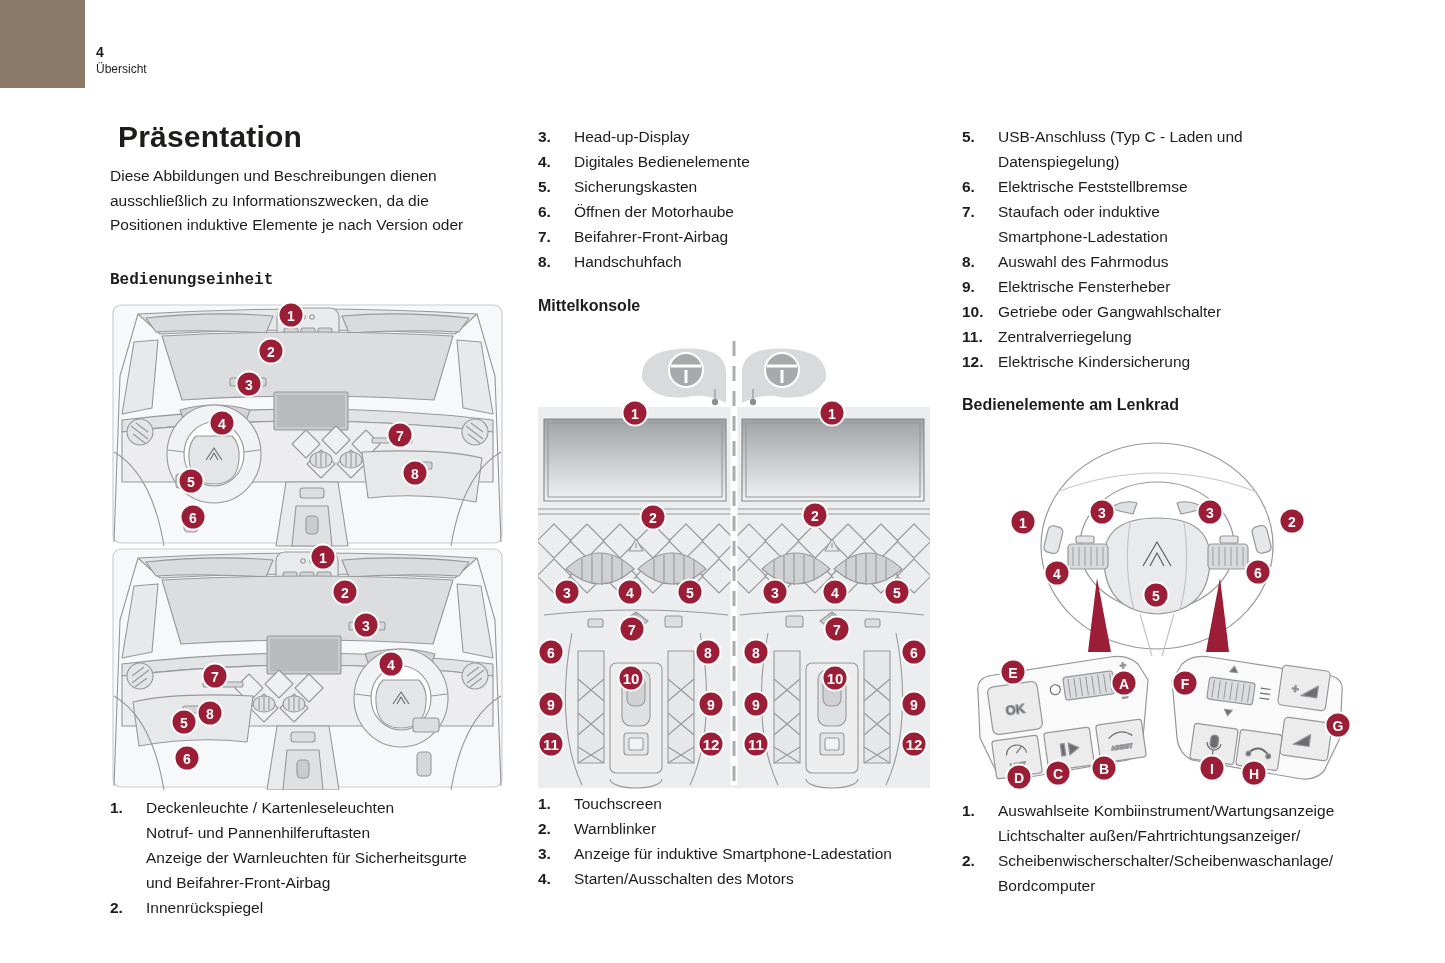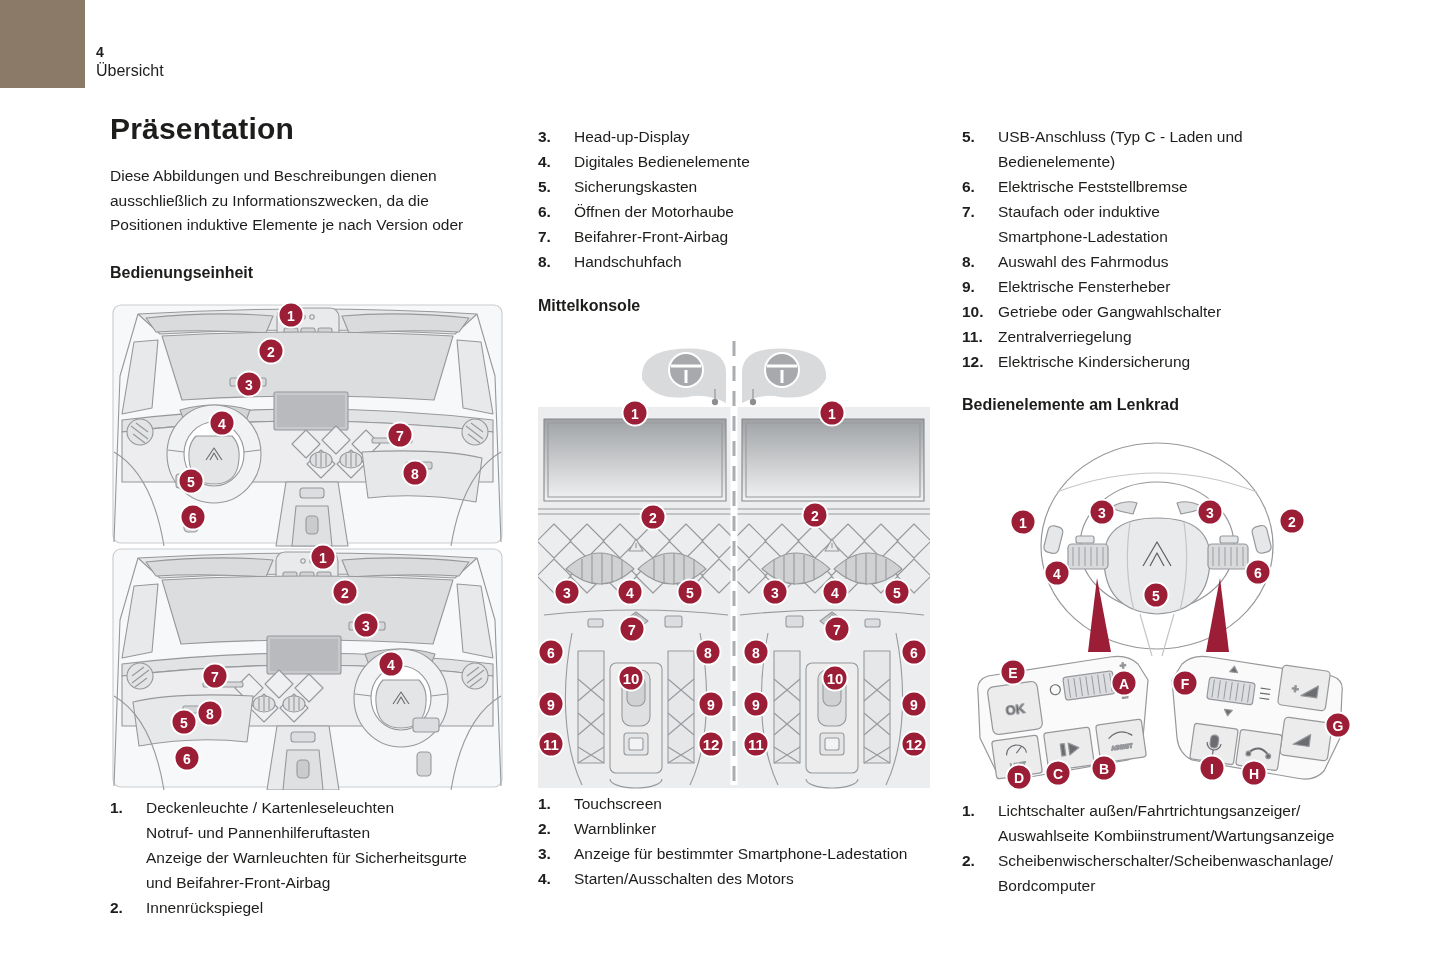--- a/index.html
+++ b/index.html
@@ -3,25 +3,25 @@
 <meta charset="utf-8">
 <style>
   html,body{margin:0;padding:0;}
   body{
     width:1445px;height:963px;position:relative;background:#ffffff;
     font-family:"Liberation Sans",sans-serif;color:#1d1d1b;overflow:hidden;
     -webkit-font-smoothing:antialiased;
   }
   .corner-block{position:absolute;left:0;top:0;width:85px;height:88px;background:#8c7a68;}
   .page-number{position:absolute;left:96px;top:44px;font-size:14px;font-weight:bold;}
-  .chapter{position:absolute;left:96px;top:62px;font-size:16px;}
+  .chapter{position:absolute;left:96px;top:62px;font-size:12px;}
   .page-title{position:absolute;left:110px;top:112px;font-size:30px;font-weight:600;letter-spacing:.2px;}
   .intro{position:absolute;left:110px;top:164px;width:420px;font-size:15.5px;line-height:24.5px;}
   .sec-heading{position:absolute;font-size:16px;font-weight:bold;}
-  .h-dash{left:110px;top:264px;}
+  .h-dash{left:110px;top:271px;font-family:Liberation Mono, monospace;}
   .h-console{left:538px;top:297px;}
   .h-wheel{left:962px;top:396px;}
   .num-list{position:absolute;font-size:15.5px;line-height:25px;}
   .list-dash-a{left:110px;top:795px;width:440px;}
   .list-dash-b{left:538px;top:124px;width:400px;}
   .list-console-a{left:538px;top:791px;width:420px;}
   .list-console-b{left:962px;top:124px;width:483px;}
   .list-wheel{left:962px;top:798px;width:483px;}
   .li-row{display:flex;align-items:flex-start;}
   .li-num{flex:none;width:36px;font-weight:bold;}
@@ -42,21 +42,21 @@
   .badge.small{font-size:15px;}
   svg text{font-family:"Liberation Sans",sans-serif;}
 </style>
 </head>
 <body>
 
 <div class="corner-block"></div>
 <div class="page-number">4</div>
 <div class="chapter">Übersicht</div>
 
-<h1 class="page-title" style="margin:0;text-align:center;">Präsentation</h1>
+<h1 class="page-title" style="margin:8px;text-align:center;">Präsentation</h1>
 <div class="intro">
     <span class="li-line">Diese Abbildungen und Beschreibungen dienen</span>
     <span class="li-line">ausschließlich zu Informationszwecken, da die</span>
     <span class="li-line">Positionen induktive Elemente je nach Version oder</span>
   </div>
 
 <h3 class="sec-heading h-dash" style="margin:0;">Bedienungseinheit</h3>
 <h3 class="sec-heading h-console" style="margin:0;">Mittelkonsole</h3>
 <h3 class="sec-heading h-wheel" style="margin:0;text-align:right;">Bedienelemente am Lenkrad</h3>
 
@@ -402,36 +402,36 @@
     </div>
     <div class="li-row">
       <span class="li-num">2.</span>
       <span class="li-text">
         <span class="li-line">Warnblinker</span>
       </span>
     </div>
     <div class="li-row">
       <span class="li-num">3.</span>
       <span class="li-text">
-        <span class="li-line">Anzeige für bestimmter Smartphone-Ladestation</span>
+        <span class="li-line">Anzeige für induktive Smartphone-Ladestation</span>
       </span>
     </div>
     <div class="li-row">
       <span class="li-num">4.</span>
       <span class="li-text">
         <span class="li-line">Starten/Ausschalten des Motors</span>
       </span>
     </div>
   </div>
 <div class="num-list list-console-b">
     <div class="li-row">
       <span class="li-num">5.</span>
       <span class="li-text">
         <span class="li-line">USB-Anschluss (Typ C - Laden und</span>
-        <span class="li-line">Bedienelemente)</span>
+        <span class="li-line">Datenspiegelung)</span>
       </span>
     </div>
     <div class="li-row">
       <span class="li-num">6.</span>
       <span class="li-text">
         <span class="li-line">Elektrische Feststellbremse</span>
       </span>
     </div>
     <div class="li-row">
       <span class="li-num">7.</span>
@@ -468,22 +468,22 @@
       <span class="li-num">12.</span>
       <span class="li-text">
         <span class="li-line">Elektrische Kindersicherung</span>
       </span>
     </div>
   </div>
 <div class="num-list list-wheel">
     <div class="li-row">
       <span class="li-num">1.</span>
       <span class="li-text">
+        <span class="li-line">Auswahlseite Kombiinstrument/Wartungsanzeige</span>
         <span class="li-line">Lichtschalter außen/Fahrtrichtungsanzeiger/</span>
-        <span class="li-line">Auswahlseite Kombiinstrument/Wartungsanzeige</span>
       </span>
     </div>
     <div class="li-row">
       <span class="li-num">2.</span>
       <span class="li-text">
         <span class="li-line">Scheibenwischerschalter/Scheibenwaschanlage/</span>
         <span class="li-line">Bordcomputer</span>
       </span>
     </div>
   </div>

